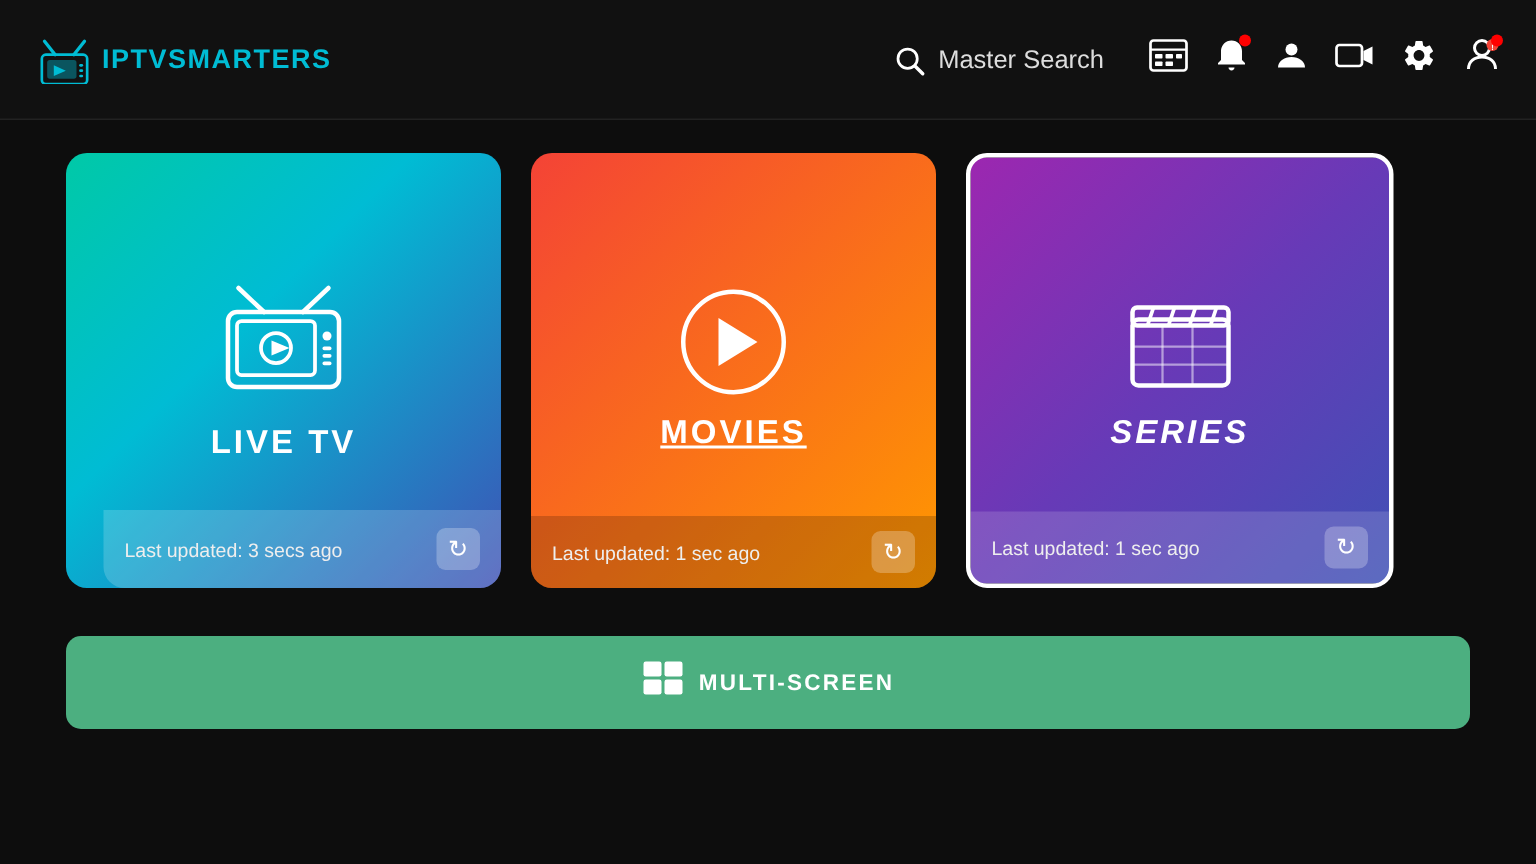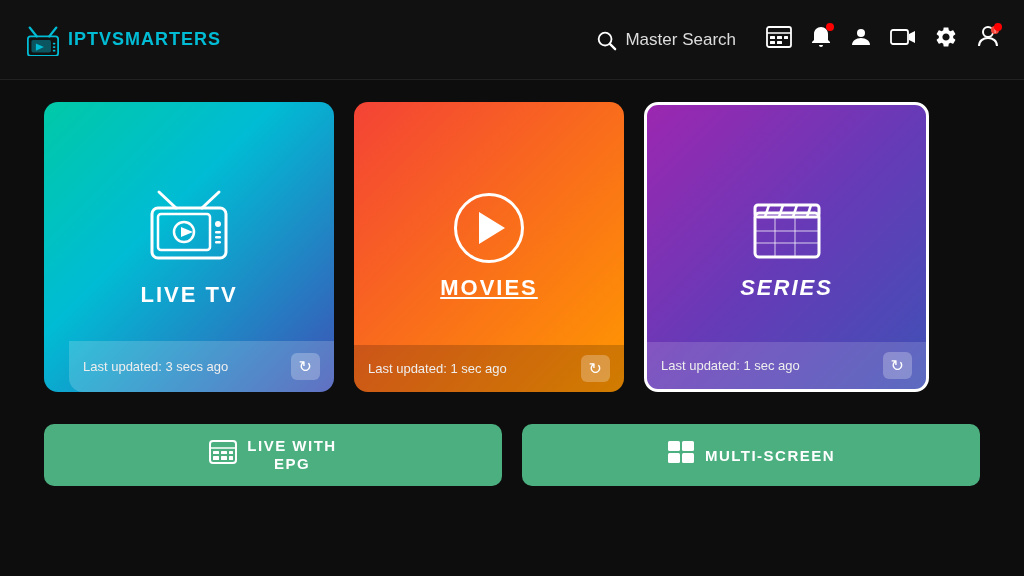--- a/index.html
+++ b/index.html
@@ -394,35 +394,20 @@
       <div class="bottom-bar">
         <span>Last updated: 1 sec ago</span>
         <button class="refresh-btn">↻</button>
       </div>
     </div>
 
   </div>
 
   <div class="buttons-row">
 
-    <button class="action-btn">
-      <span class="btn-icon">
-        <svg width="28" height="24" viewBox="0 0 28 24" fill="white">
-          <rect x="1" y="1" width="26" height="22" rx="3" fill="none" stroke="white" stroke-width="2"></rect>
-          <line x1="1" y1="8" x2="27" y2="8" stroke="white" stroke-width="1.5"></line>
-          <rect x="4" y="11" width="6" height="3" rx="0.5" fill="white"></rect>
-          <rect x="12" y="11" width="6" height="3" rx="0.5" fill="white"></rect>
-          <rect x="20" y="11" width="4" height="3" rx="0.5" fill="white"></rect>
-          <rect x="4" y="16" width="6" height="4" rx="0.5" fill="white"></rect>
-          <rect x="12" y="16" width="6" height="4" rx="0.5" fill="white"></rect>
-          <rect x="20" y="16" width="4" height="4" rx="0.5" fill="white"></rect>
-        </svg>
-      </span>
-      <span style="text-align:center;line-height:1.2">LIVE WITH<br>EPG</span>
-    </button>
 
     <button class="action-btn">
       <span class="btn-icon">
         <svg width="28" height="24" viewBox="0 0 28 24" fill="white">
           <rect x="1" y="1" width="12" height="10" rx="1.5" fill="white"></rect>
           <rect x="15" y="1" width="12" height="10" rx="1.5" fill="white"></rect>
           <rect x="1" y="13" width="12" height="10" rx="1.5" fill="white"></rect>
           <rect x="15" y="13" width="12" height="10" rx="1.5" fill="white"></rect>
         </svg>
       </span>

